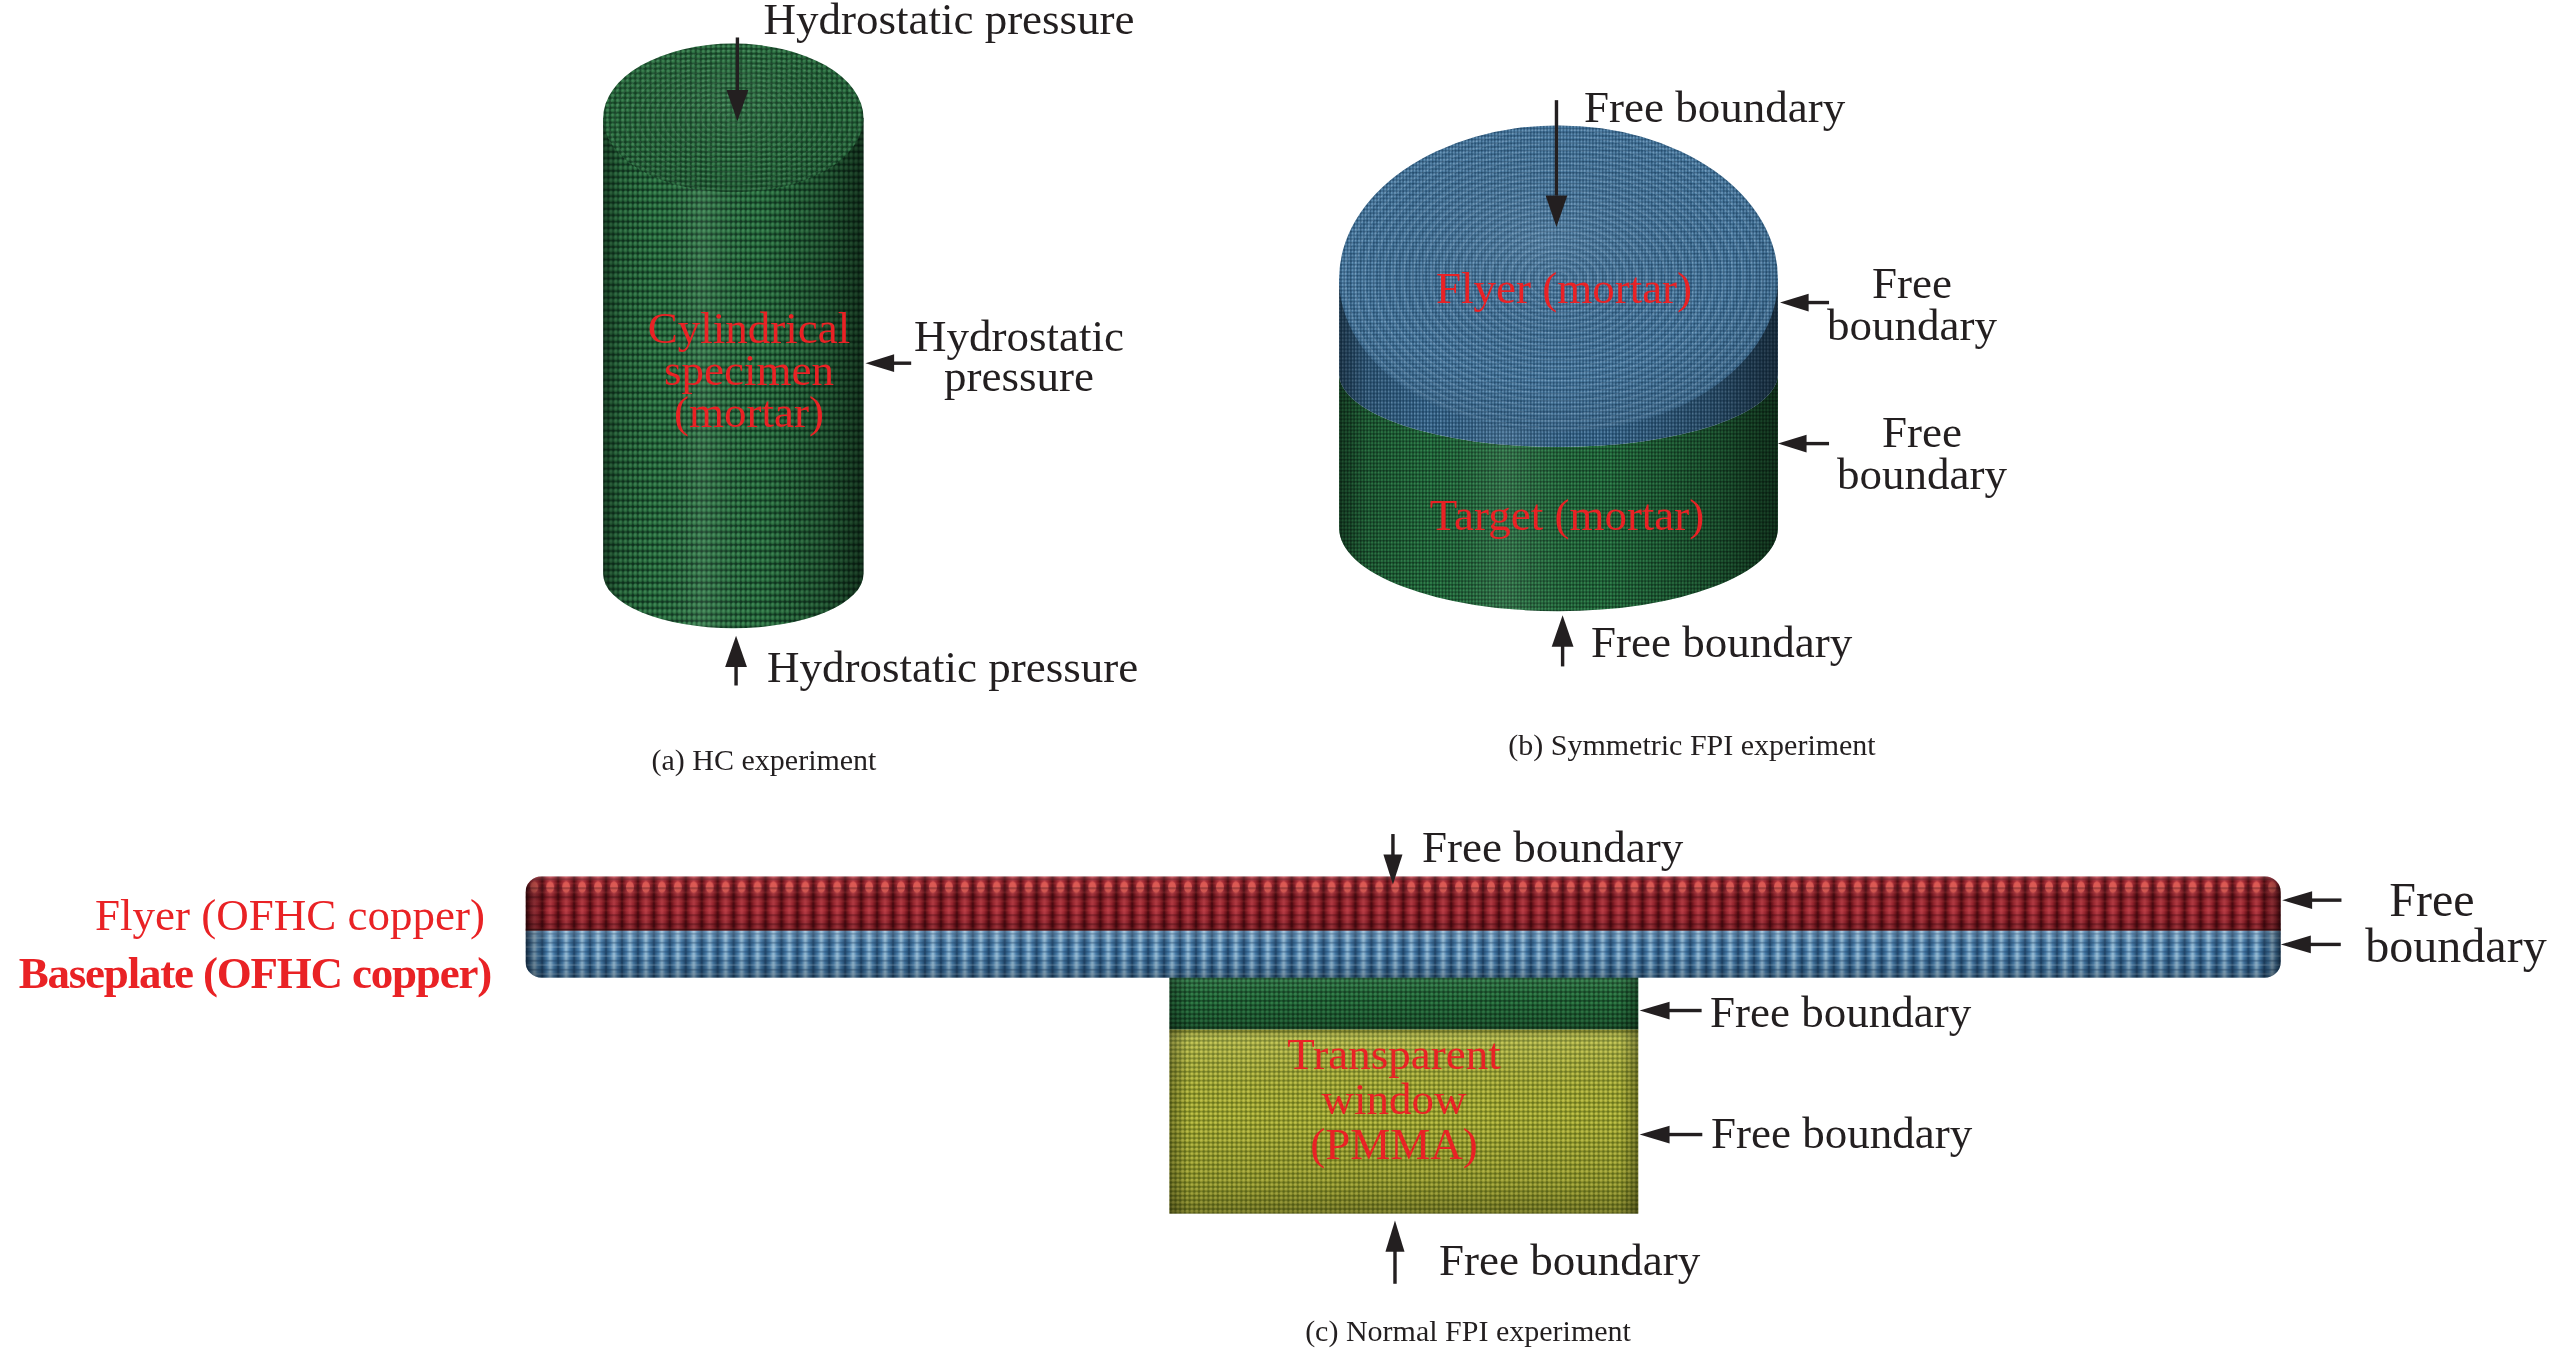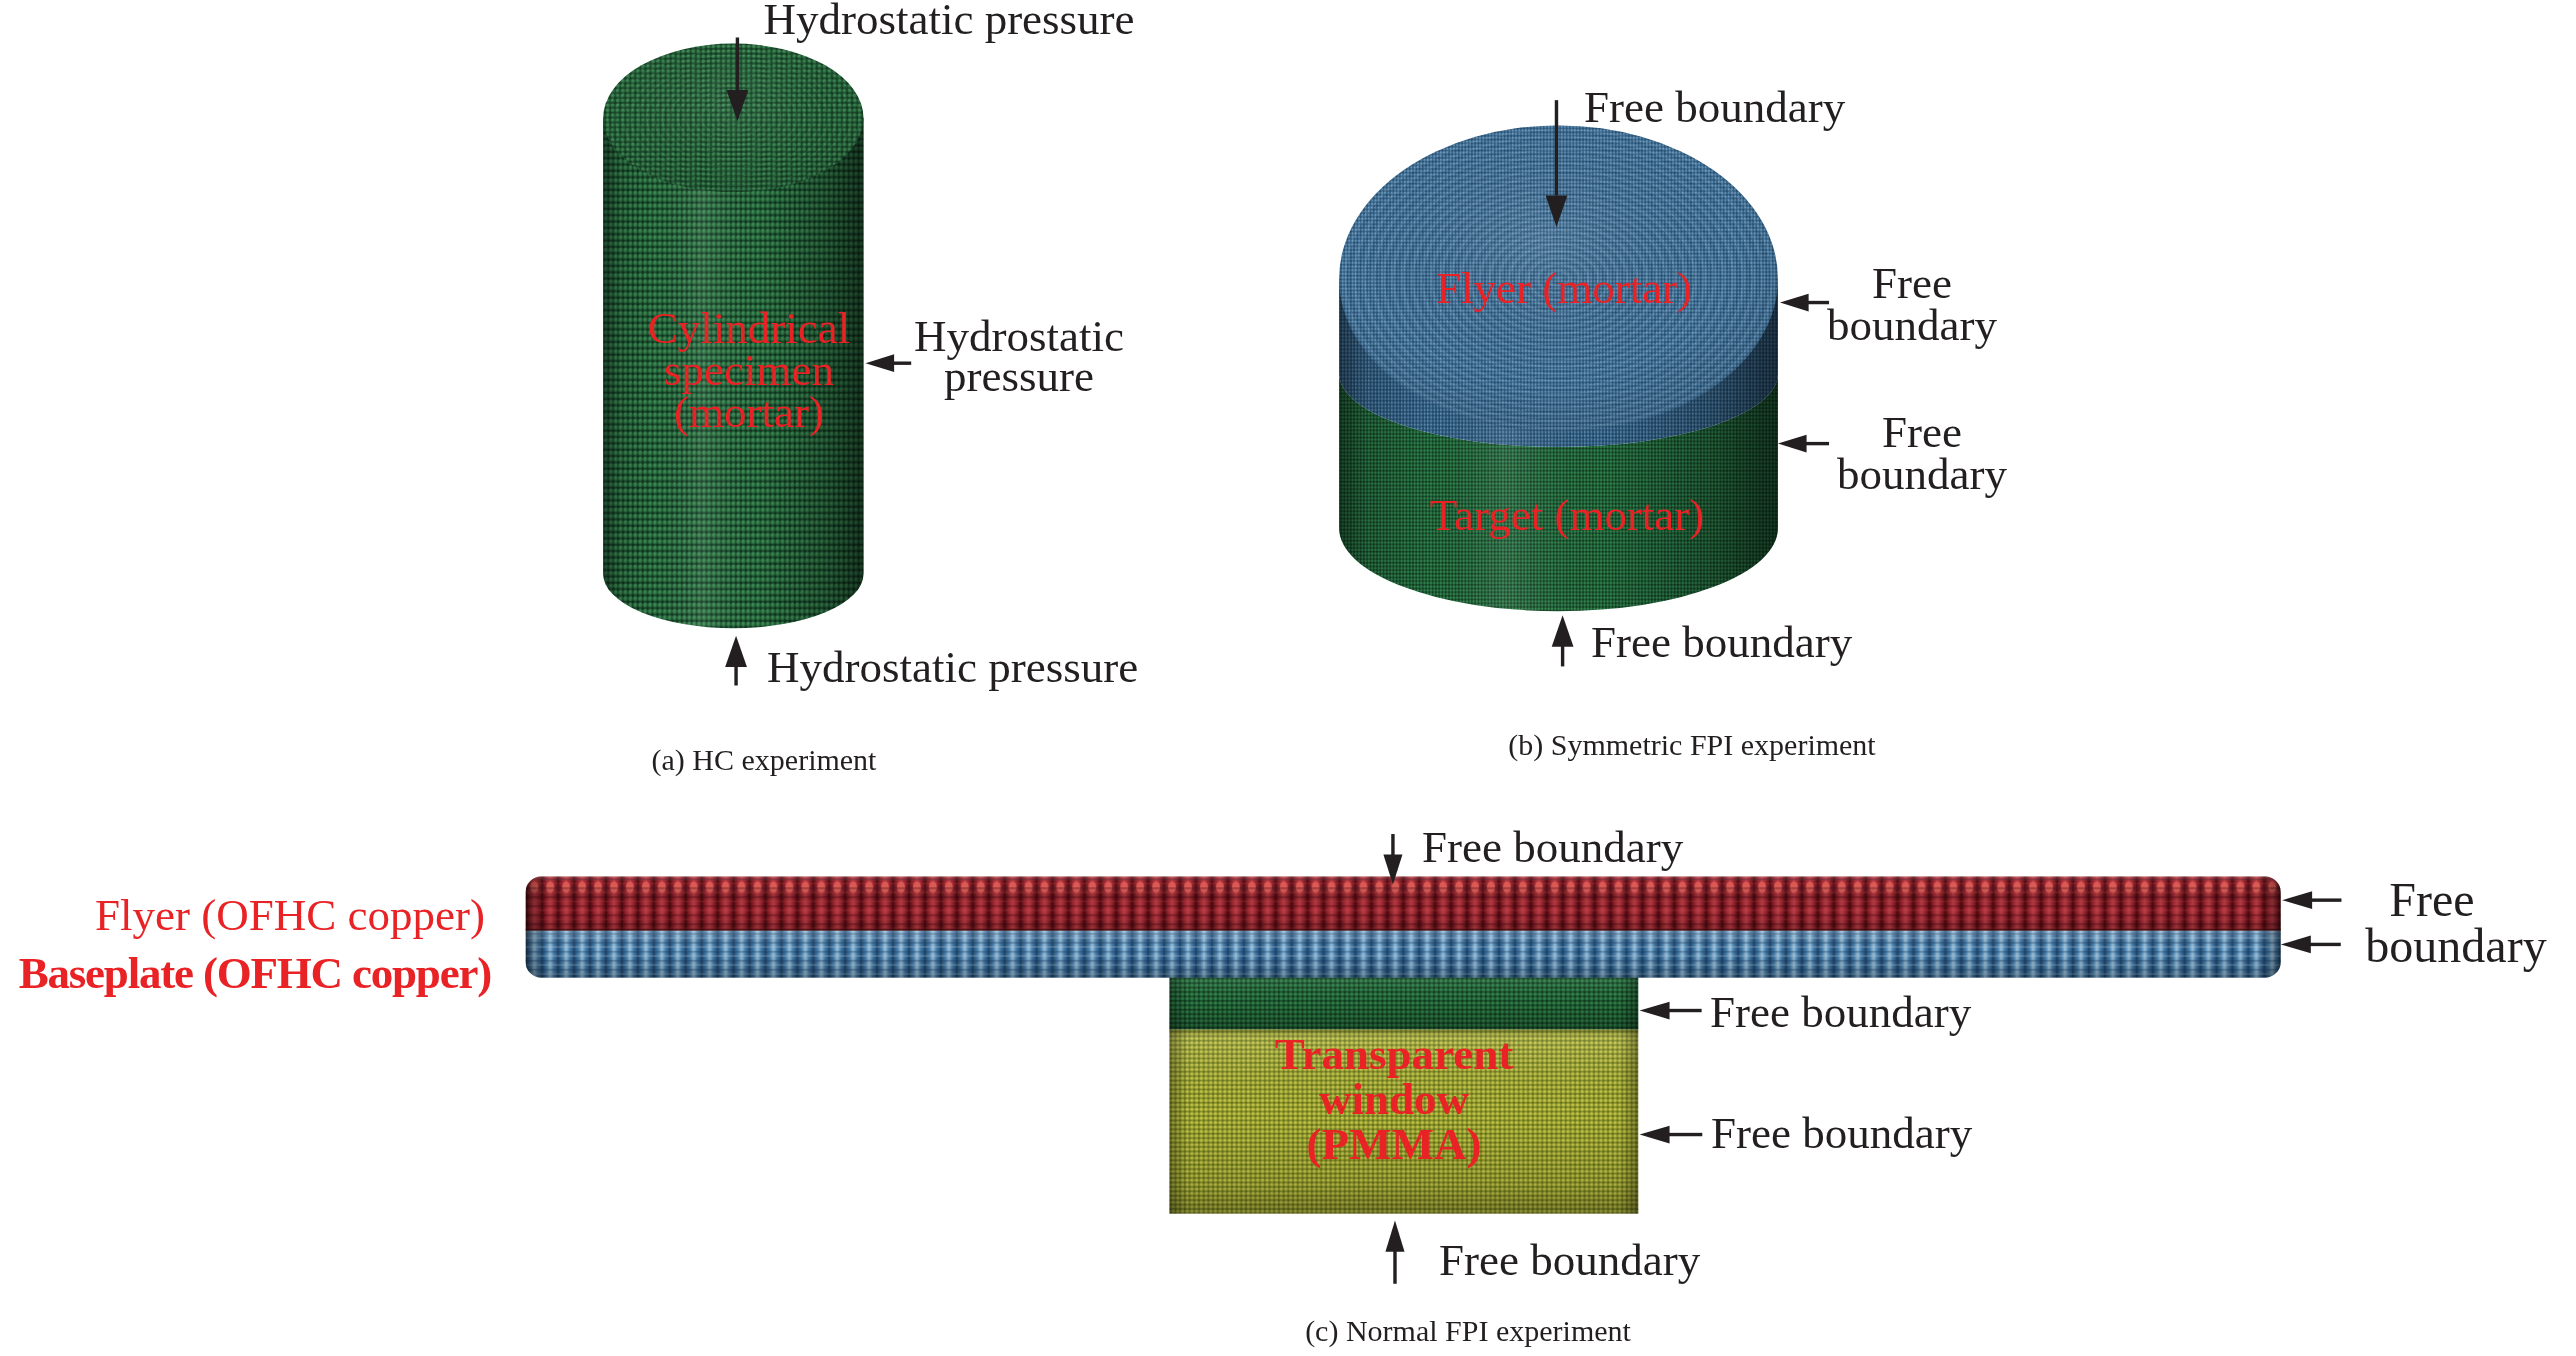--- a/index.html
+++ b/index.html
@@ -7,21 +7,21 @@
           font-family:"Liberation Serif", serif;}
   #models{position:absolute;left:0;top:0;width:2576px;height:1356px;}
   .lbl{position:absolute;white-space:pre;color:#231f20;font-size:45px;line-height:45px;}
   .lbl.center{transform:translateX(-50%);text-align:center;}
   .lbl.rightal{text-align:right;margin-top:24px;}
   .red{color:#e92225;}
   .cap{font-size:30px;line-height:46px;}
   .lh59{line-height:40px;}
   .lh61{line-height:42px;}
   .lh67{line-height:46px;}
-  .lh66{line-height:45px;font-weight:bold;}
+  .lh66{line-height:45px;}
 </style>
 </head>
 <body>
 
 <div id="canvas">
 
 <svg id="models" viewBox="0 0 3780 1990">
   <defs>
 
     <radialGradient id="gpA" cx="0.42" cy="0.38" r="0.75">

